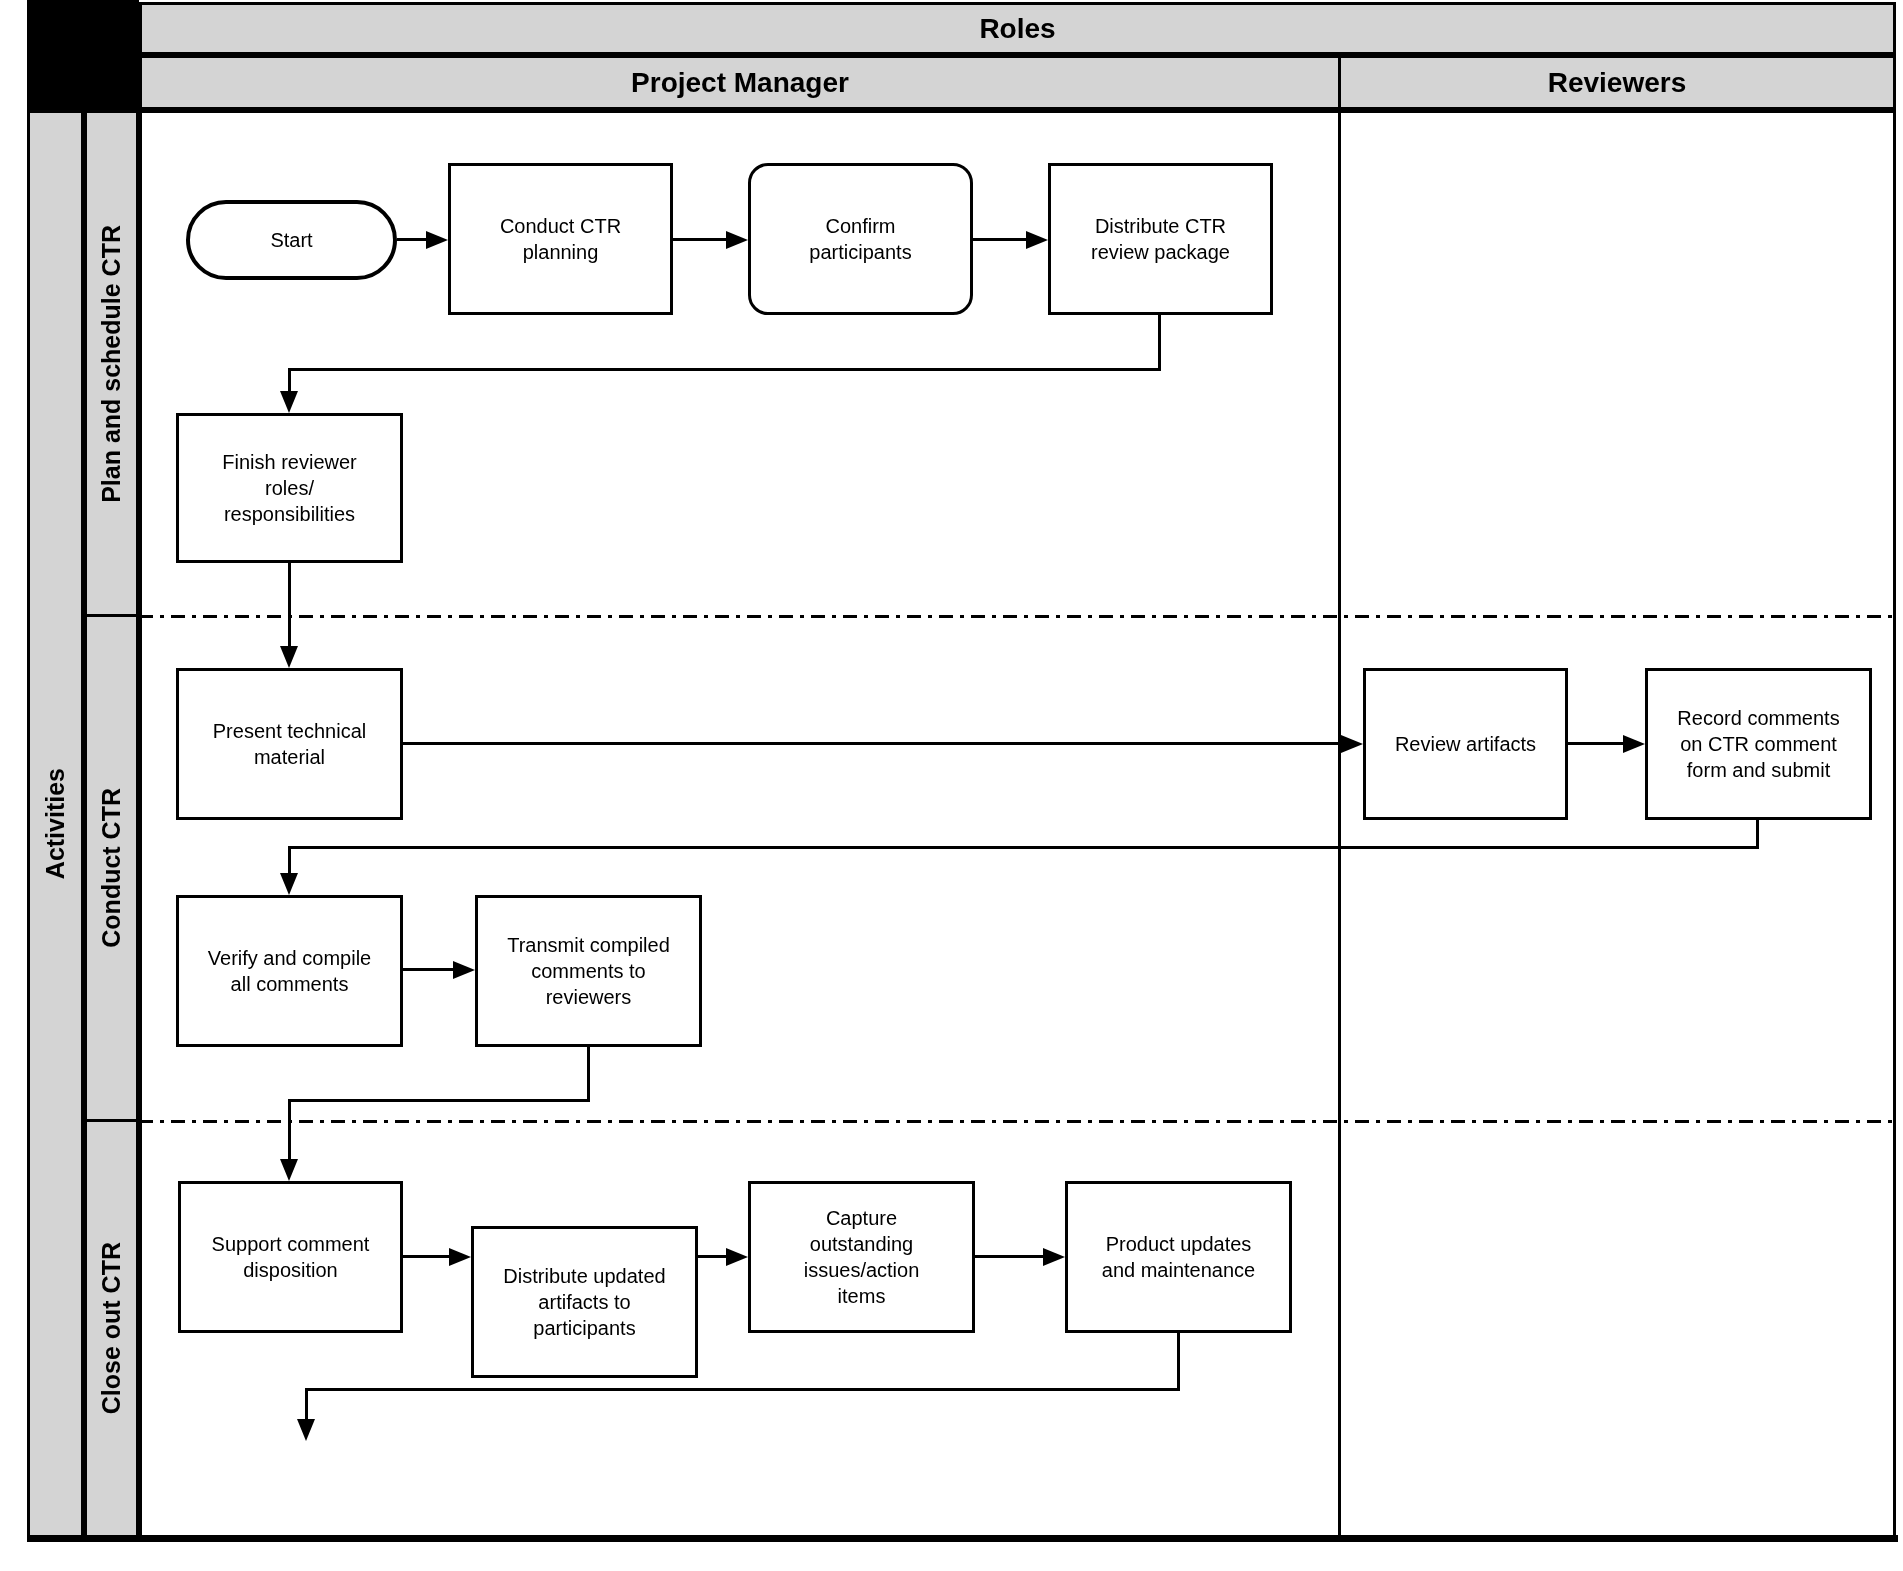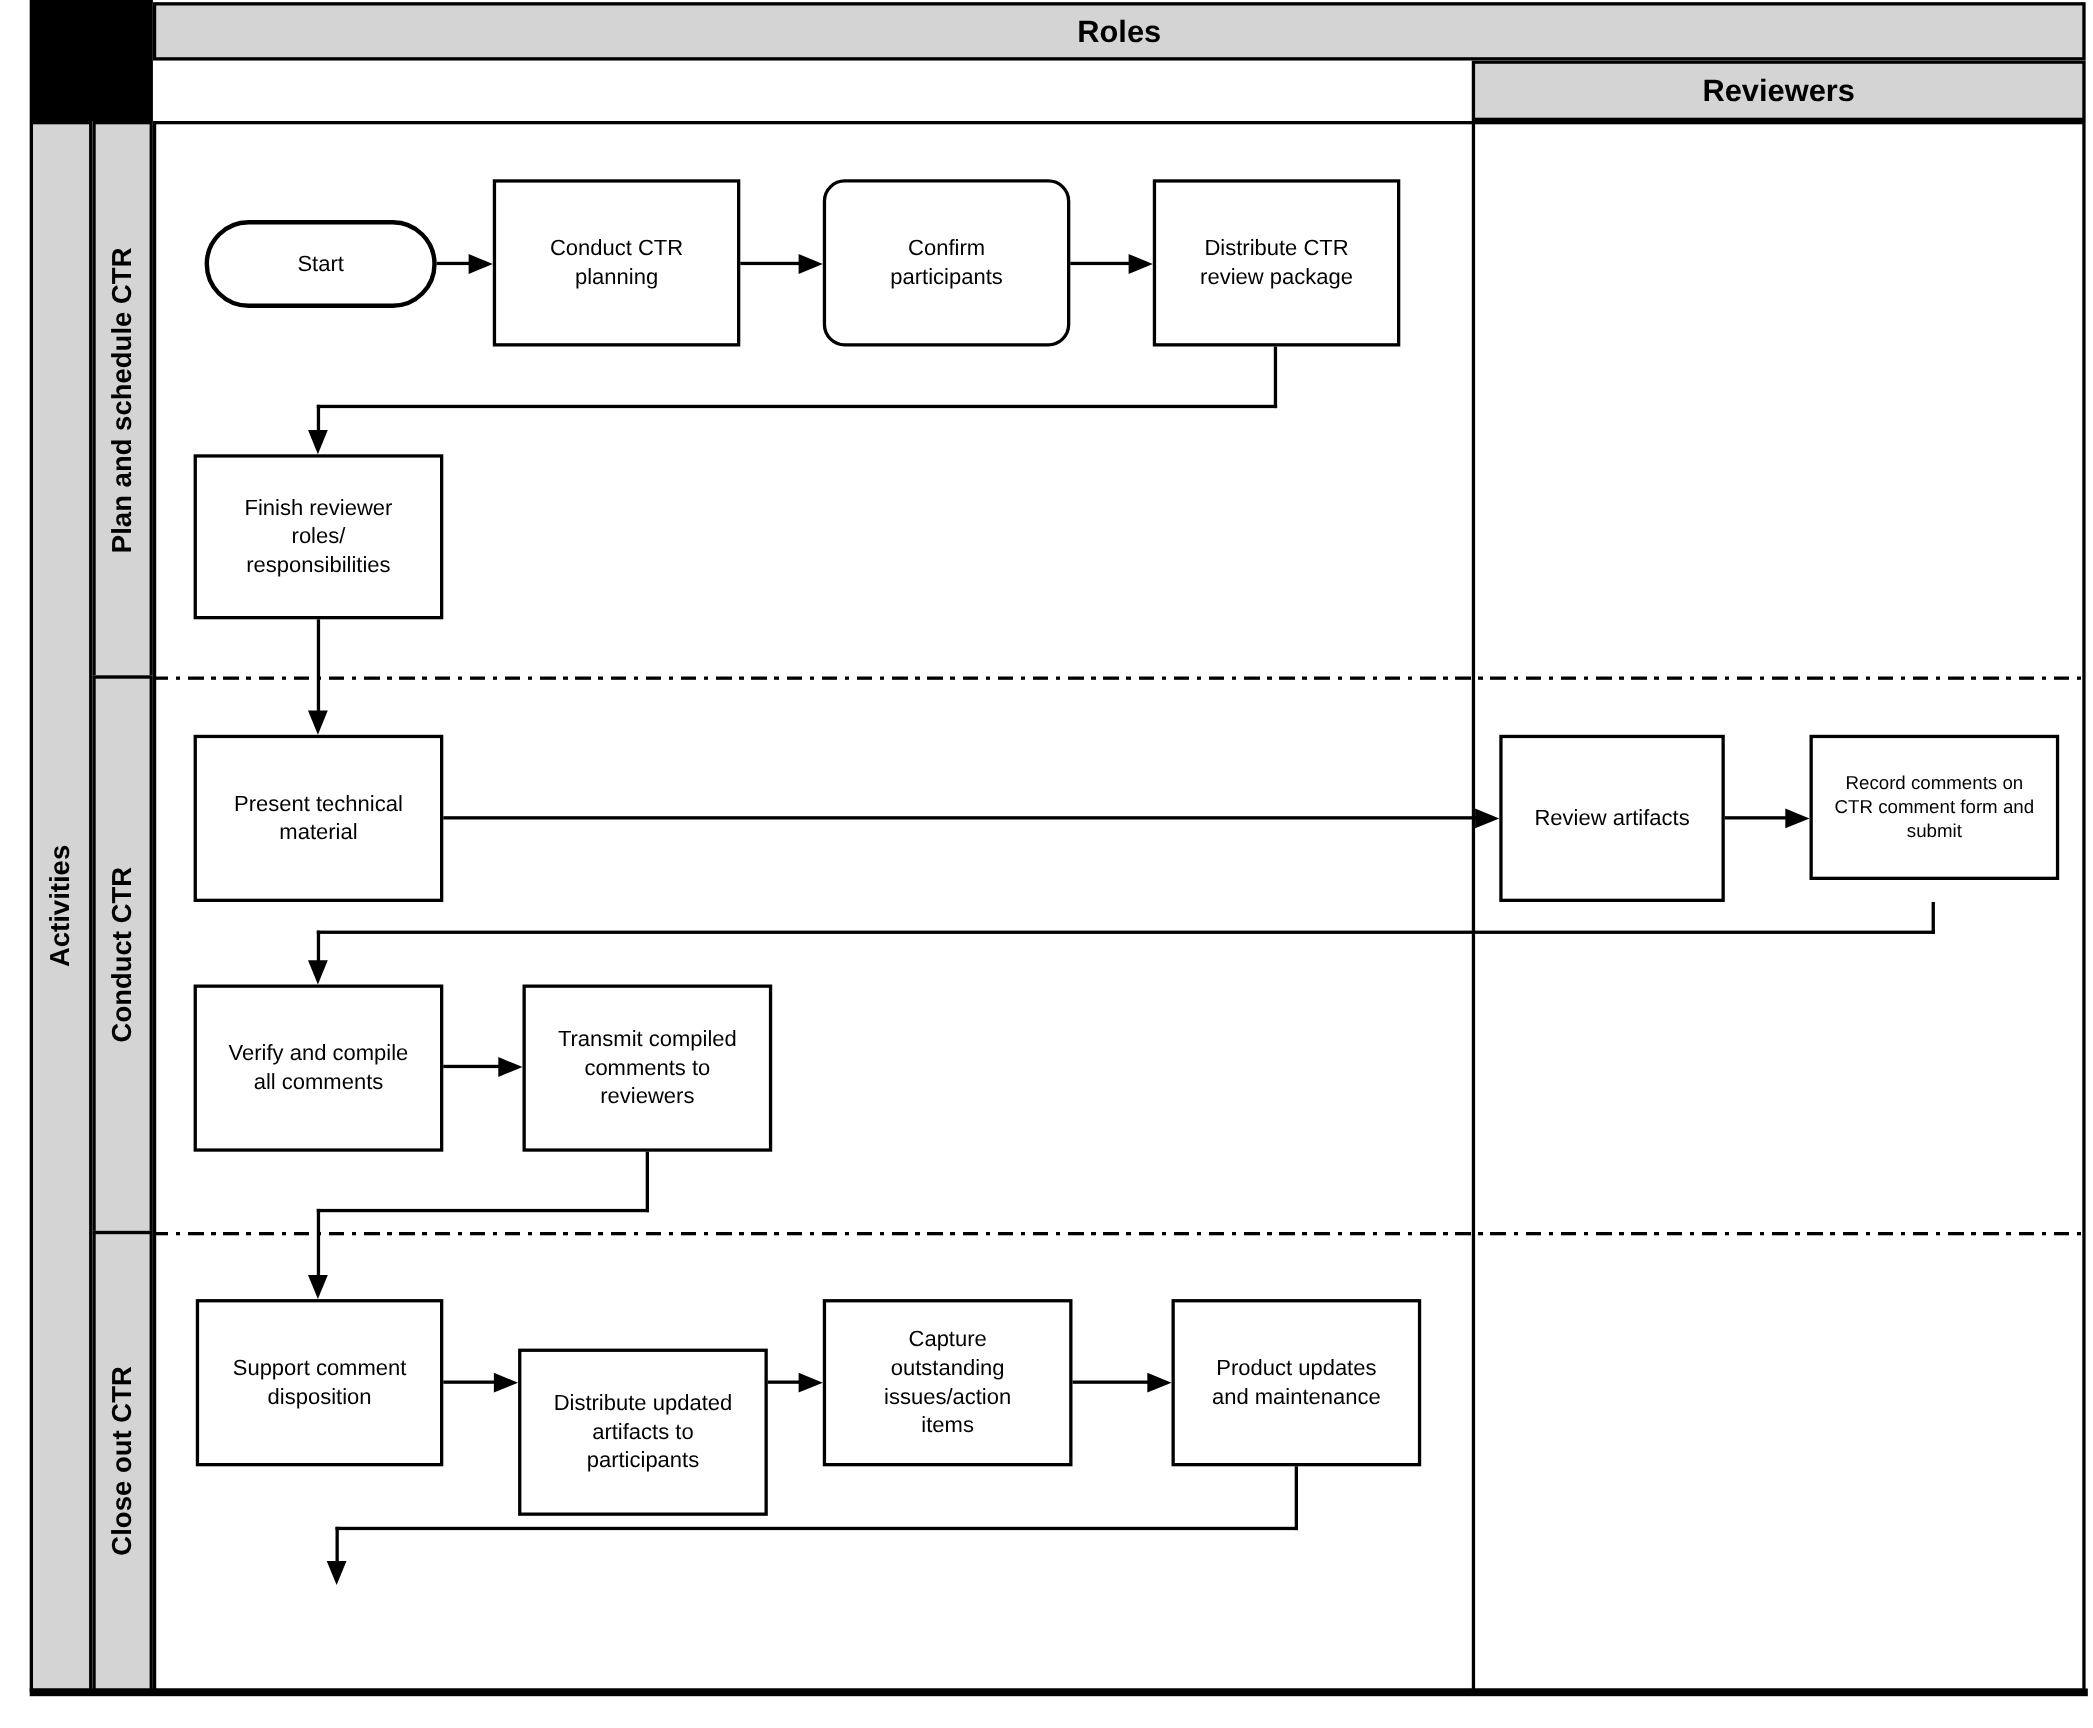--- a/index.html
+++ b/index.html
@@ -48,20 +48,23 @@
 <body>
 
 <div id="canvas">
 
   <div class="black-corner" style="left:27px;top:0;width:112px;height:110px;"></div>
 
   <div class="cell hdr-text" style="left:139px;top:2px;width:1757px;height:53px;">
     <span>Roles</span>
   </div>
 
+  <div class="cell hdr-text" style="left:139px;top:55px;width:1202px;height:55px;">
+    <span>Project Manager</span>
+  </div>
   <div class="cell hdr-text" style="left:1338px;top:55px;width:558px;height:55px;">
     <span>Reviewers</span>
   </div>
 
   <div class="cell" style="left:27px;top:110px;width:57px;height:1428px;">
     <span class="vert">Activities</span>
   </div>
 
   <div class="cell" style="left:84px;top:110px;width:55px;height:507px;">
     <span class="vert">Plan and schedule CTR</span>
@@ -120,21 +123,21 @@
   <div class="arrow-d" style="left:280px;top:646px;"></div>
 
   <div class="node" style="left:176px;top:668px;width:227px;height:152px;padding:0 20px;">
     <span>Present technical material</span>
   </div>
 
   <div class="node" style="left:1363px;top:668px;width:205px;height:152px;padding:0 14px;">
     <span>Review artifacts</span>
   </div>
 
-  <div class="node" style="left:1645px;top:668px;width:227px;height:132px;padding:0 16px;font-size:17px;">
+  <div class="node" style="left:1645px;top:668px;width:227px;height:152px;padding:0 16px;font-size:20px;">
     <span>Record comments on CTR comment form and submit</span>
   </div>
 
   <div class="node" style="left:176px;top:895px;width:227px;height:152px;padding:0 18px;">
     <span>Verify and compile all comments</span>
   </div>
 
   <div class="node" style="left:475px;top:895px;width:227px;height:152px;padding:0 22px;">
     <span>Transmit compiled comments to reviewers</span>
   </div>

